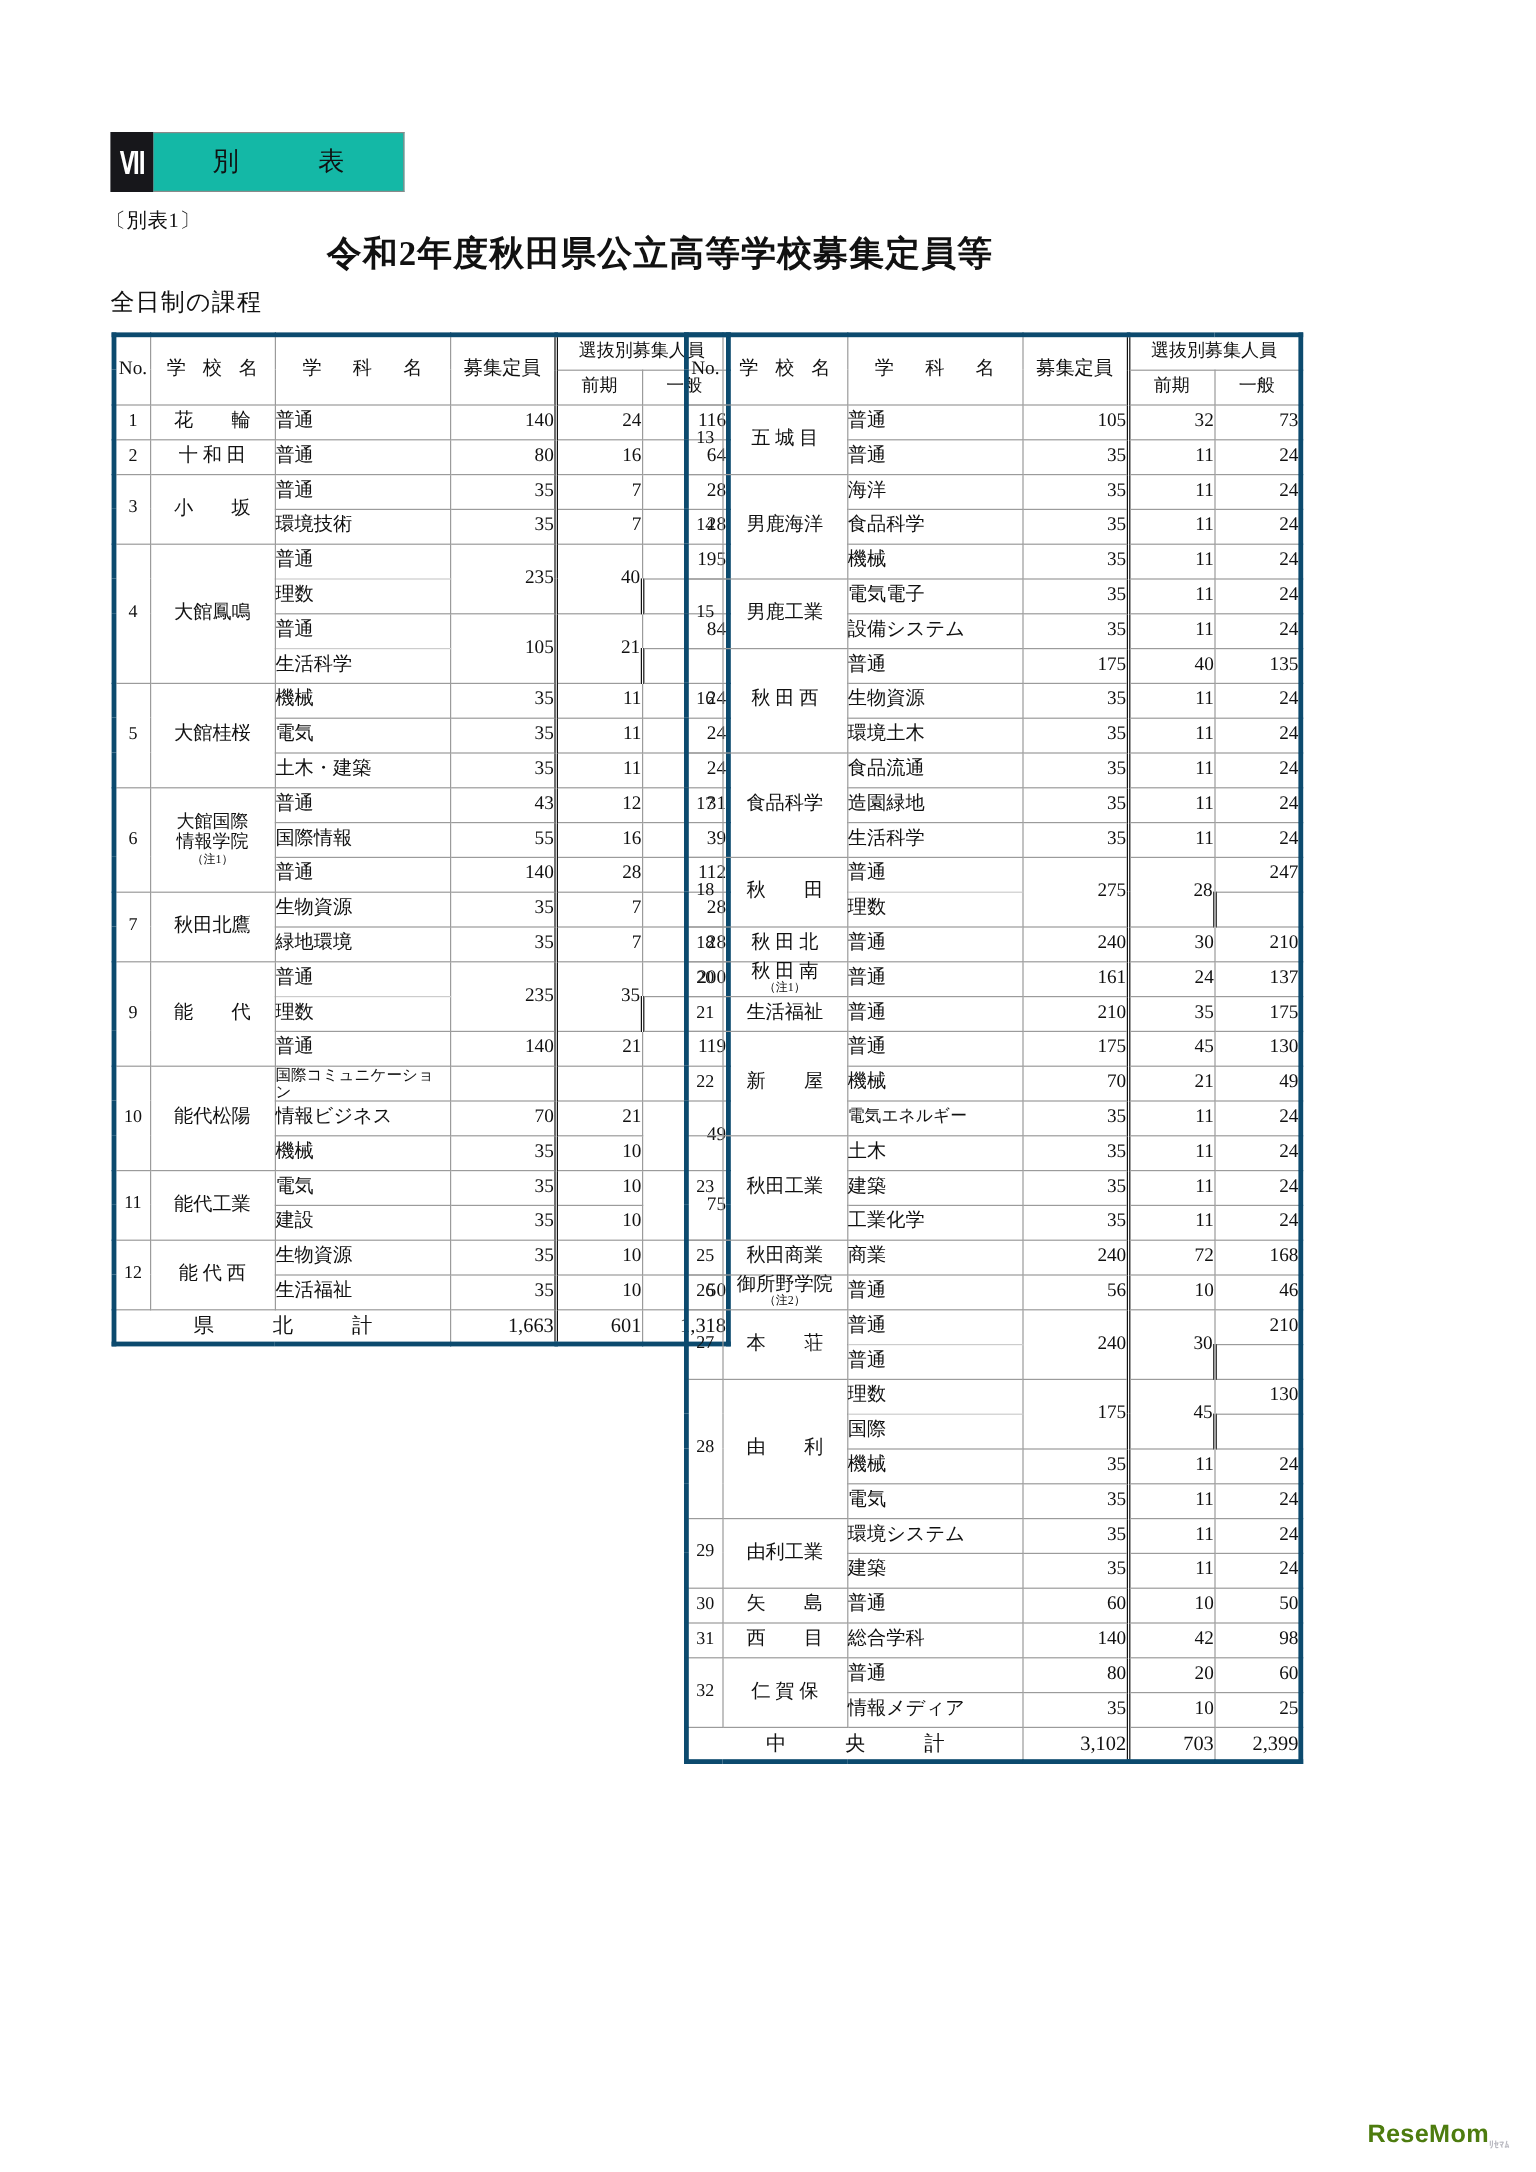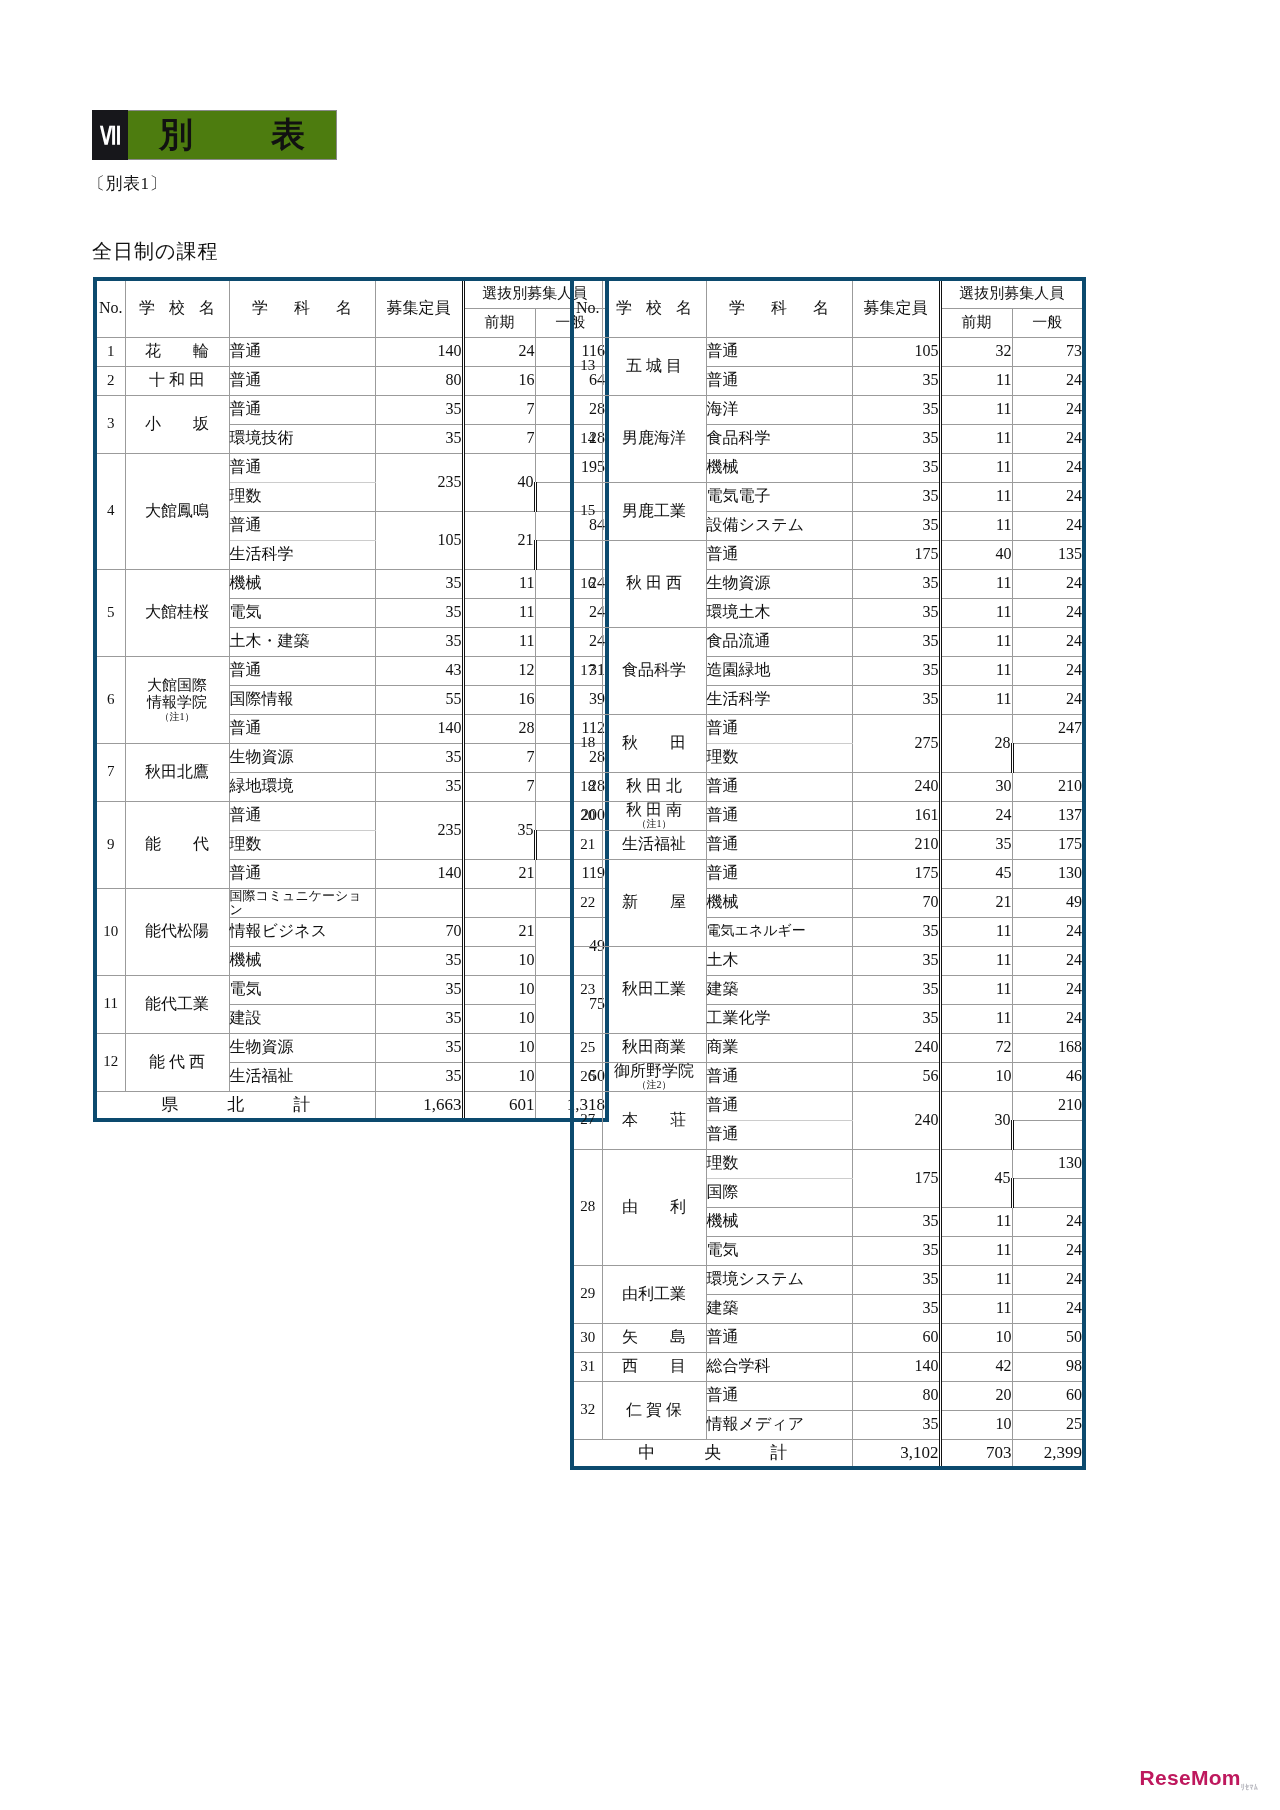--- a/index.html
+++ b/index.html
@@ -20,23 +20,23 @@
     position:absolute;left:92px;top:110px;
     display:flex;align-items:stretch;height:50px;
   }
   .sec-num{
     width:36px;background:#17171b;color:#ffffff;
     display:flex;align-items:center;justify-content:center;
     font-size:25px;font-weight:700;letter-spacing:0;
     font-family:"Liberation Serif",serif;
   }
   .sec-title{
-    width:208px;background:#4d7c0f;border:1px solid #8a8a8a;border-left:none;
+    width:208px;background:#14b8a6;border:1px solid #8a8a8a;border-left:none;
     display:flex;align-items:center;justify-content:center;
-    font-size:34px;letter-spacing:22px;text-indent:22px;font-weight:700;
+    font-size:22px;letter-spacing:22px;text-indent:22px;font-weight:400;
   }
   .beppyo-tag{
     position:absolute;left:88px;top:172px;
     font-size:17px;letter-spacing:0.5px;
   }
   .doc-title{
     position:absolute;left:0;top:192px;width:1100px;
     text-align:center;font-size:29px;font-weight:700;
     letter-spacing:1px;
   }
@@ -92,34 +92,35 @@
   
   .pagenum{
     position:absolute;left:0;top:1540px;width:1100px;text-align:center;
     font-size:19px;letter-spacing:3px;
   }
   .watermark{
     position:absolute;right:22px;bottom:18px;
     font-family:"Liberation Sans","DejaVu Sans",sans-serif;
     font-size:21px;font-weight:700;color:#8d8d95;letter-spacing:0.3px;
   }
-  .watermark .rese{color:#be185d;}
+  .watermark .rese{color:#4d7c0f;}
   .watermark sub{font-size:8px;color:#b9b9c0;}
 </style>
 </head>
 <body>
 
 <div class="page">
 
   <div class="sec-head">
     <div class="sec-num">Ⅶ</div>
     <div class="sec-title">別　表</div>
   </div>
 
   <div class="beppyo-tag">〔別表1〕</div>
+  <div class="doc-title">令和2年度秋田県公立高等学校募集定員等</div>
   <div class="subhead">全日制の課程</div>
 
   <div class="tbl-wrap left">
     <table class="grid">
       <thead>
         <tr>
           <th class="c-no hdr" rowspan="2">No.</th>
           <th class="c-school hdr hdr-sp" rowspan="2">学 校 名</th>
           <th class="c-dept hdr hdr-sp" rowspan="2">学　科　名</th>
           <th class="c-cap hdr" rowspan="2" style="text-align:center;padding-right:0">募集定員</th>

